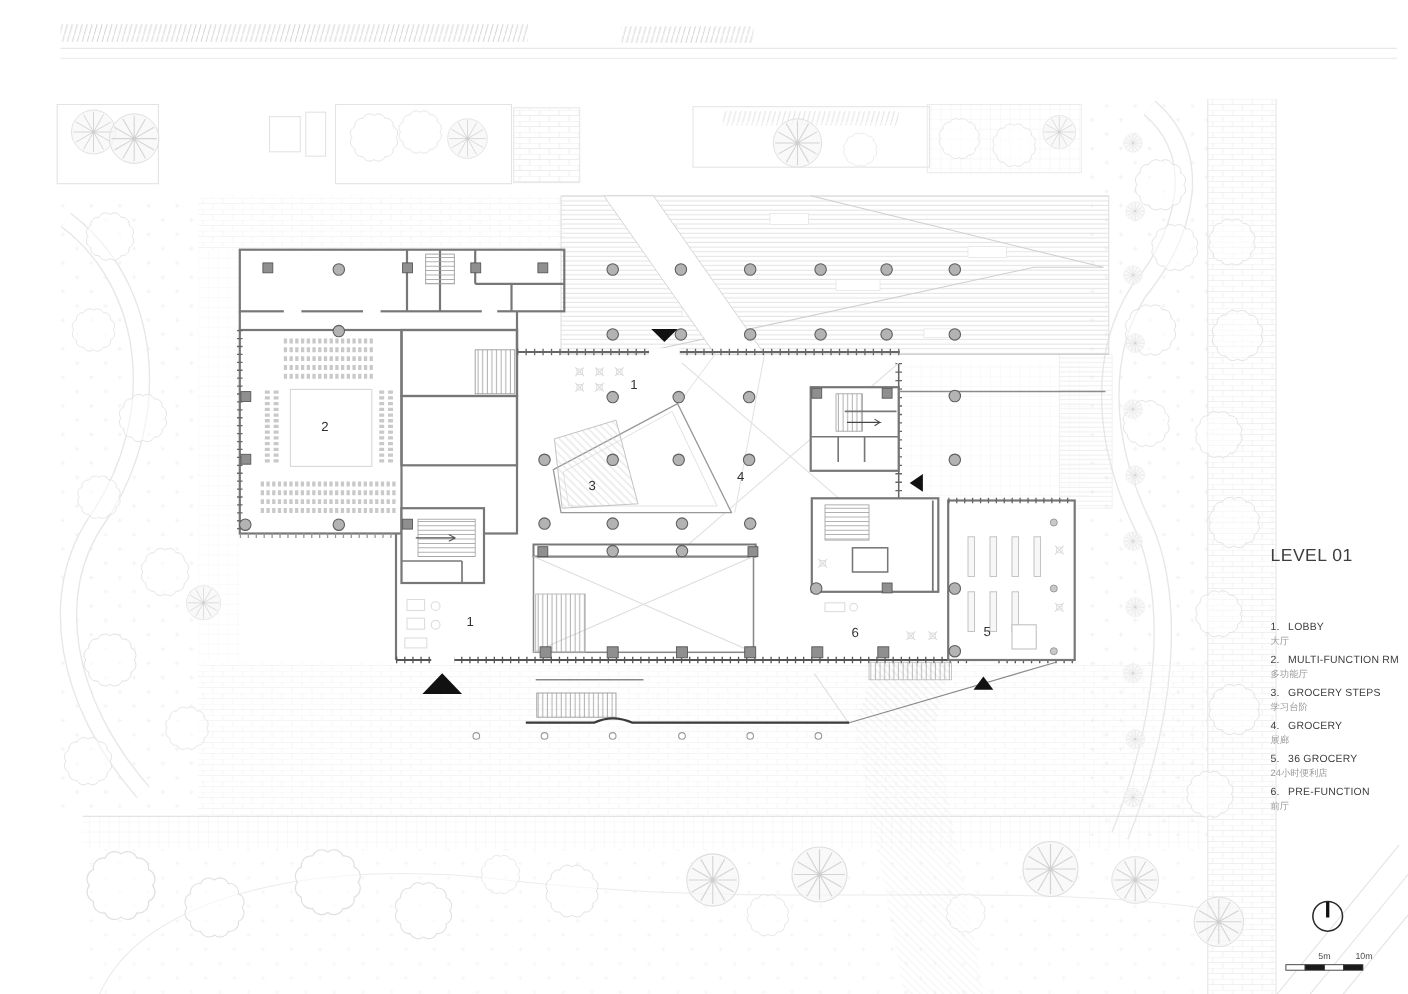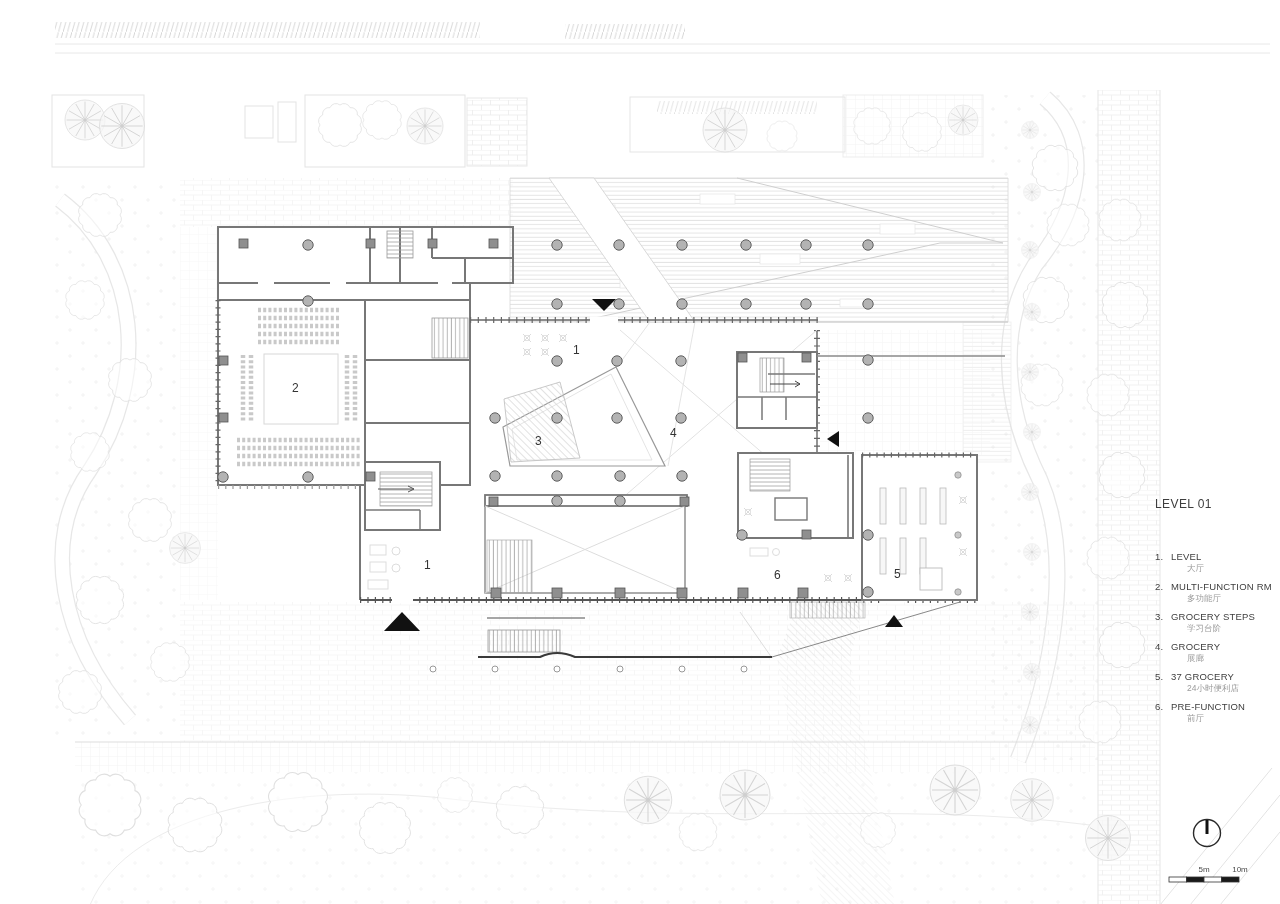--- a/index.html
+++ b/index.html
@@ -1,24 +1,24 @@
 <!DOCTYPE html>
 <html><head>
 <meta charset="utf-8">
 <style>
   html,body{margin:0;padding:0;background:#fff;}
   #stage{position:relative;width:1280px;height:904px;background:#ffffff;overflow:hidden;
          font-family:"Liberation Sans","DejaVu Sans",sans-serif;}
   #plansvg{position:absolute;left:0;top:0;}
   .legend{position:absolute;left:1155px;top:497px;width:122px;color:#3d3d3d;}
-  .legend-title{font-size:12px;letter-spacing:.4px;margin-bottom:40px;}
+  .legend-title{font-size:16px;letter-spacing:.4px;margin-bottom:50px;}
   .legend-item{margin-bottom:7px;}
   .legend-row{display:flex;font-size:9.5px;letter-spacing:.2px;line-height:11px;}
   .legend-num{width:16px;flex:0 0 16px;}
-  .legend-zh{font-size:8.5px;color:#9b9b9b;margin-left:32px;line-height:11px;margin-top:1px;}
+  .legend-zh{font-size:8.5px;color:#9b9b9b;margin-left:0;line-height:11px;margin-top:1px;}
   svg text{font-family:"Liberation Sans","DejaVu Sans",sans-serif;}
   .roomnum{font-size:12px;fill:#333;}
   .scaletxt{font-size:8px;fill:#4a4a4a;}
 </style>
 </head>
 <body>
 
 <div id="stage">
 <svg id="plansvg" width="1280" height="904" viewBox="0 0 1280 904">
   <defs>
@@ -472,21 +472,21 @@
     <text class="scaletxt" x="1204" y="872" text-anchor="middle">5m</text>
     <text class="scaletxt" x="1240" y="872" text-anchor="middle">10m</text>
   </g>
 </svg>
 
 <div class="legend">
   <div class="legend-title">LEVEL 01</div>
   <div class="legend-item">
     <div class="legend-row">
           <span class="legend-num">1.</span>
-          <span>LEVEL</span>
+          <span>LOBBY</span>
         </div>
     <div class="legend-zh">大厅</div>
   </div>
   <div class="legend-item">
     <div class="legend-row">
           <span class="legend-num">2.</span>
           <span>MULTI-FUNCTION RM</span>
         </div>
     <div class="legend-zh">多功能厅</div>
   </div>
@@ -500,21 +500,21 @@
   <div class="legend-item">
     <div class="legend-row">
           <span class="legend-num">4.</span>
           <span>GROCERY</span>
         </div>
     <div class="legend-zh">展廊</div>
   </div>
   <div class="legend-item">
     <div class="legend-row">
           <span class="legend-num">5.</span>
-          <span>37 GROCERY</span>
+          <span>36 GROCERY</span>
         </div>
     <div class="legend-zh">24小时便利店</div>
   </div>
   <div class="legend-item">
     <div class="legend-row">
           <span class="legend-num">6.</span>
           <span>PRE-FUNCTION</span>
         </div>
     <div class="legend-zh">前厅</div>
   </div>

